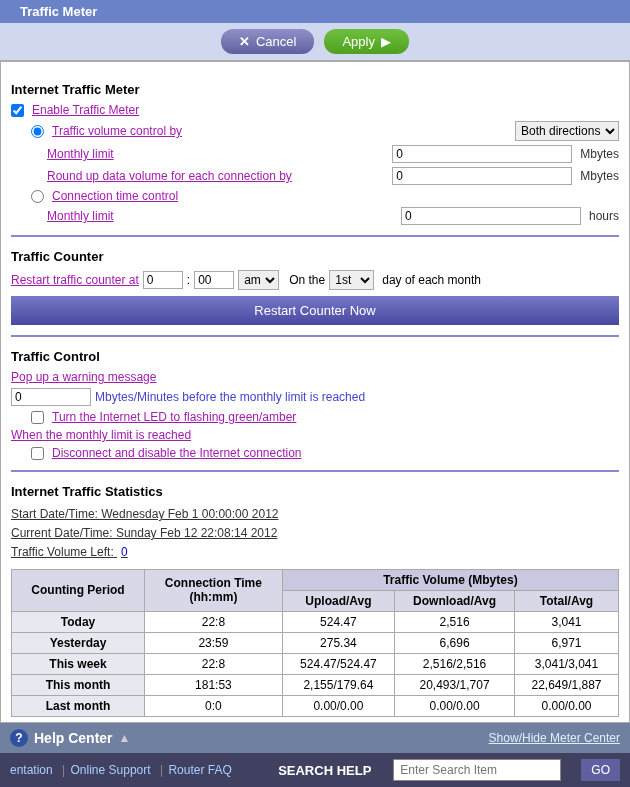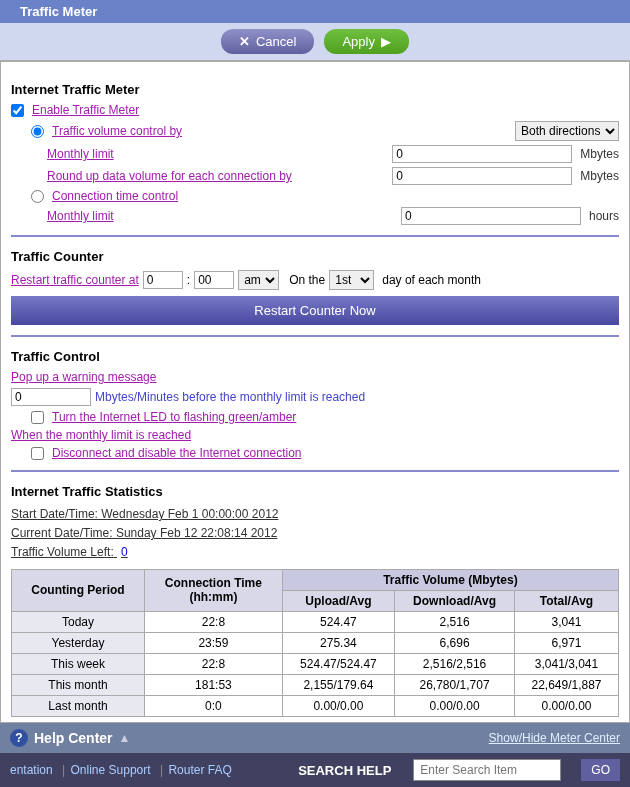--- a/index.html
+++ b/index.html
@@ -46,42 +46,42 @@
     .warning-text { color: #4444cc; }
 
     
     .stats-text { color: #333; font-size: 12px; line-height: 1.6; text-decoration: underline; }
     .stats-text .blue { color: #0000cc; }
 
     table.traffic-table { width: 100%; border-collapse: collapse; margin-top: 6px; font-size: 12px; }
     table.traffic-table th, table.traffic-table td { border: 1px solid #aaa; padding: 3px 6px; text-align: center; }
     table.traffic-table th { background: #d8d8e8; font-weight: bold; }
     table.traffic-table td { background: #fff; }
-    table.traffic-table td.period { background: #e8e8f0; font-weight: normal; }
+    table.traffic-table td.period { background: #e8e8f0; font-weight: bold; }
 
     .table-header-main { background: #c8c8e0 !important; }
 
     .btn-row { display: flex; justify-content: center; gap: 10px; margin-top: 8px; }
     .action-btn { background: linear-gradient(to bottom, #8080c8, #5050a0); color: white; border: none; padding: 6px 30px; font-size: 13px; cursor: pointer; border-radius: 3px; }
 
     
     #help-center { background: #7080a0; color: white; padding: 6px 10px; display: flex; align-items: center; justify-content: space-between; }
     #help-center-left { display: flex; align-items: center; gap: 6px; }
     #help-center-icon { width: 18px; height: 18px; border-radius: 50%; background: #3050a0; color: white; display: flex; align-items: center; justify-content: center; font-weight: bold; font-size: 12px; }
     #help-center-title { font-size: 14px; font-weight: bold; color: white; }
     #help-expand-icon { color: #ccd; font-size: 12px; }
     #show-hide-link { color: #ddeeff; font-size: 12px; text-decoration: underline; cursor: pointer; }
 
     
     #bottom-bar { background: #404060; color: white; padding: 6px 10px; display: flex; align-items: center; gap: 16px; }
     #nav-links { color: #aaccff; font-size: 12px; flex: 1; }
     #nav-links a { color: #aaccff; text-decoration: none; margin-right: 4px; }
     #nav-links span { color: #888; margin: 0 2px; }
     #search-label { color: white; font-weight: bold; font-size: 13px; margin-right: 6px; white-space: nowrap; }
-    #search-input { border: 1px solid #888; padding: 3px 6px; font-size: 12px; color: #aaa; width: 148px; }
+    #search-input { border: 1px solid #888; padding: 3px 6px; font-size: 12px; color: #aaa; width: 168px; }
     #go-btn { background: #6060a0; color: white; border: none; padding: 4px 10px; font-size: 12px; cursor: pointer; margin-left: 4px; }
 
     input[type="checkbox"] { margin-right: 4px; }
     input[type="radio"] { margin-right: 4px; }
   </style>
 </head>
 <body>
 
 <div id="app">
 
@@ -233,21 +233,21 @@
       <td class="period">This week</td>
       <td>22:8</td>
       <td>524.47/524.47</td>
       <td>2,516/2,516</td>
       <td>3,041/3,041</td>
     </tr>
             <tr>
       <td class="period">This month</td>
       <td>181:53</td>
       <td>2,155/179.64</td>
-      <td>26,780/1,707</td>
+      <td>20,493/1,707</td>
       <td>22,649/1,887</td>
     </tr>
             <tr>
       <td class="period">Last month</td>
       <td>0:0</td>
       <td>0.00/0.00</td>
       <td>0.00/0.00</td>
       <td>0.00/0.00</td>
     </tr>
           </tbody>

